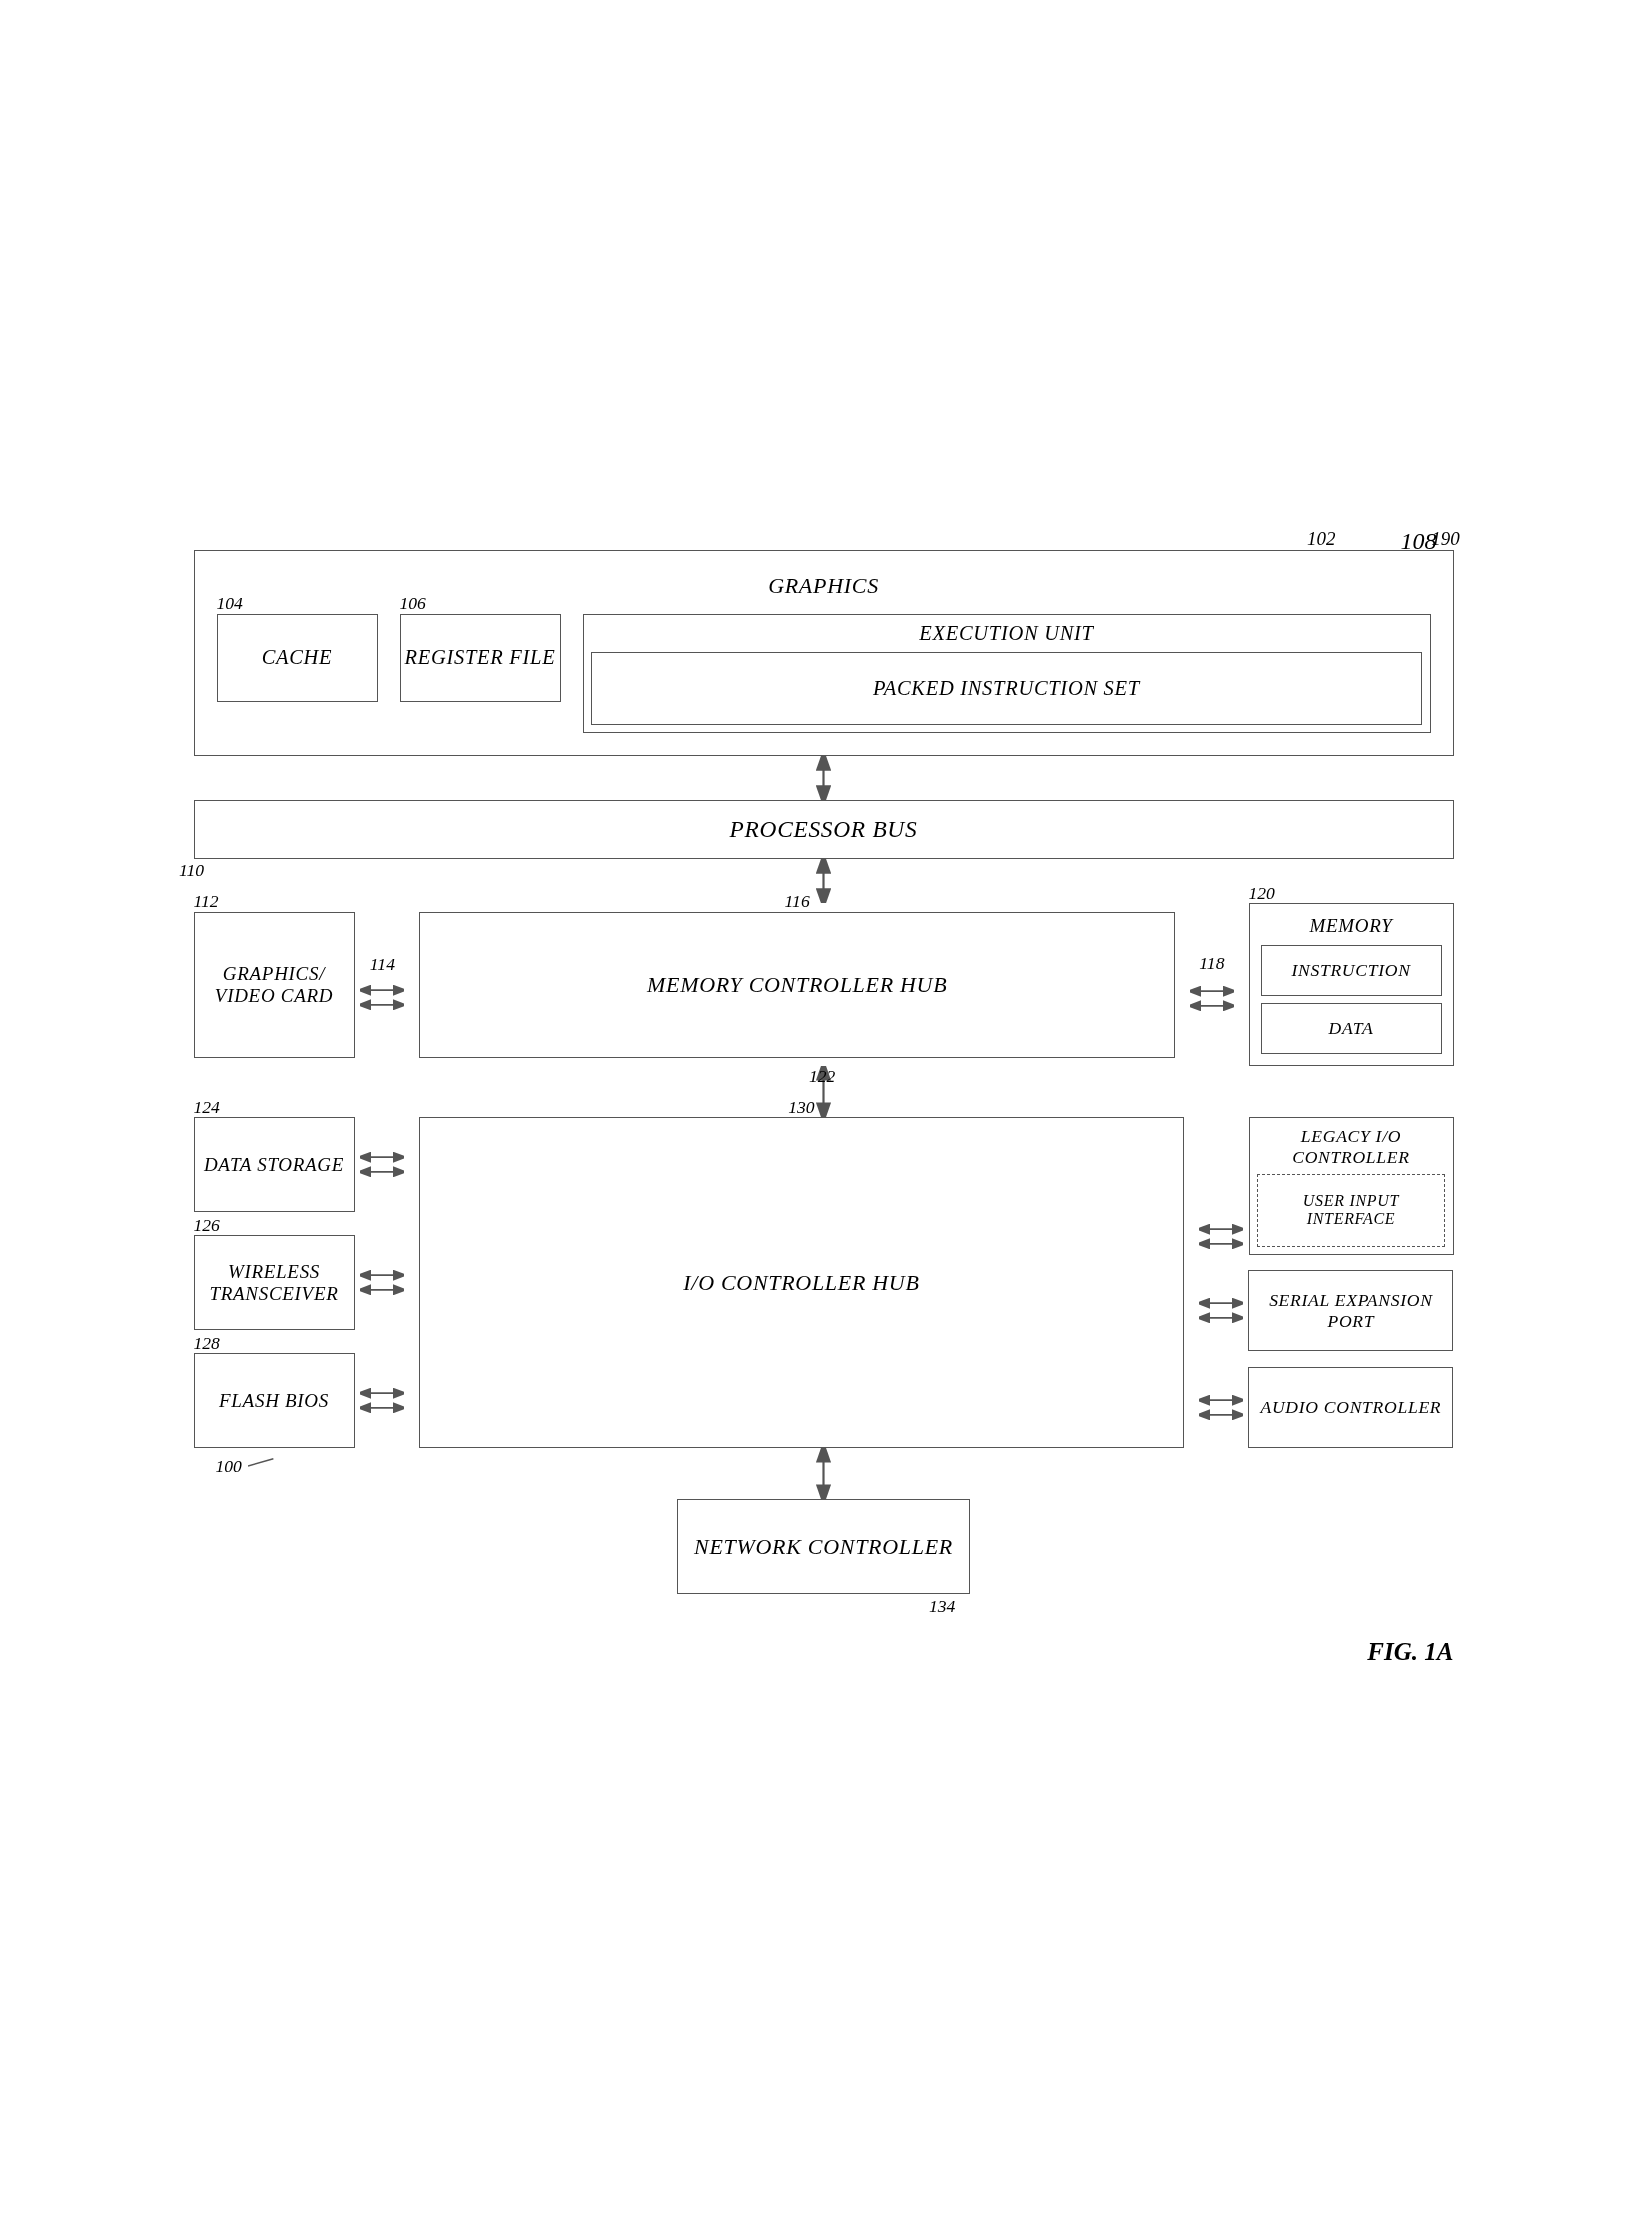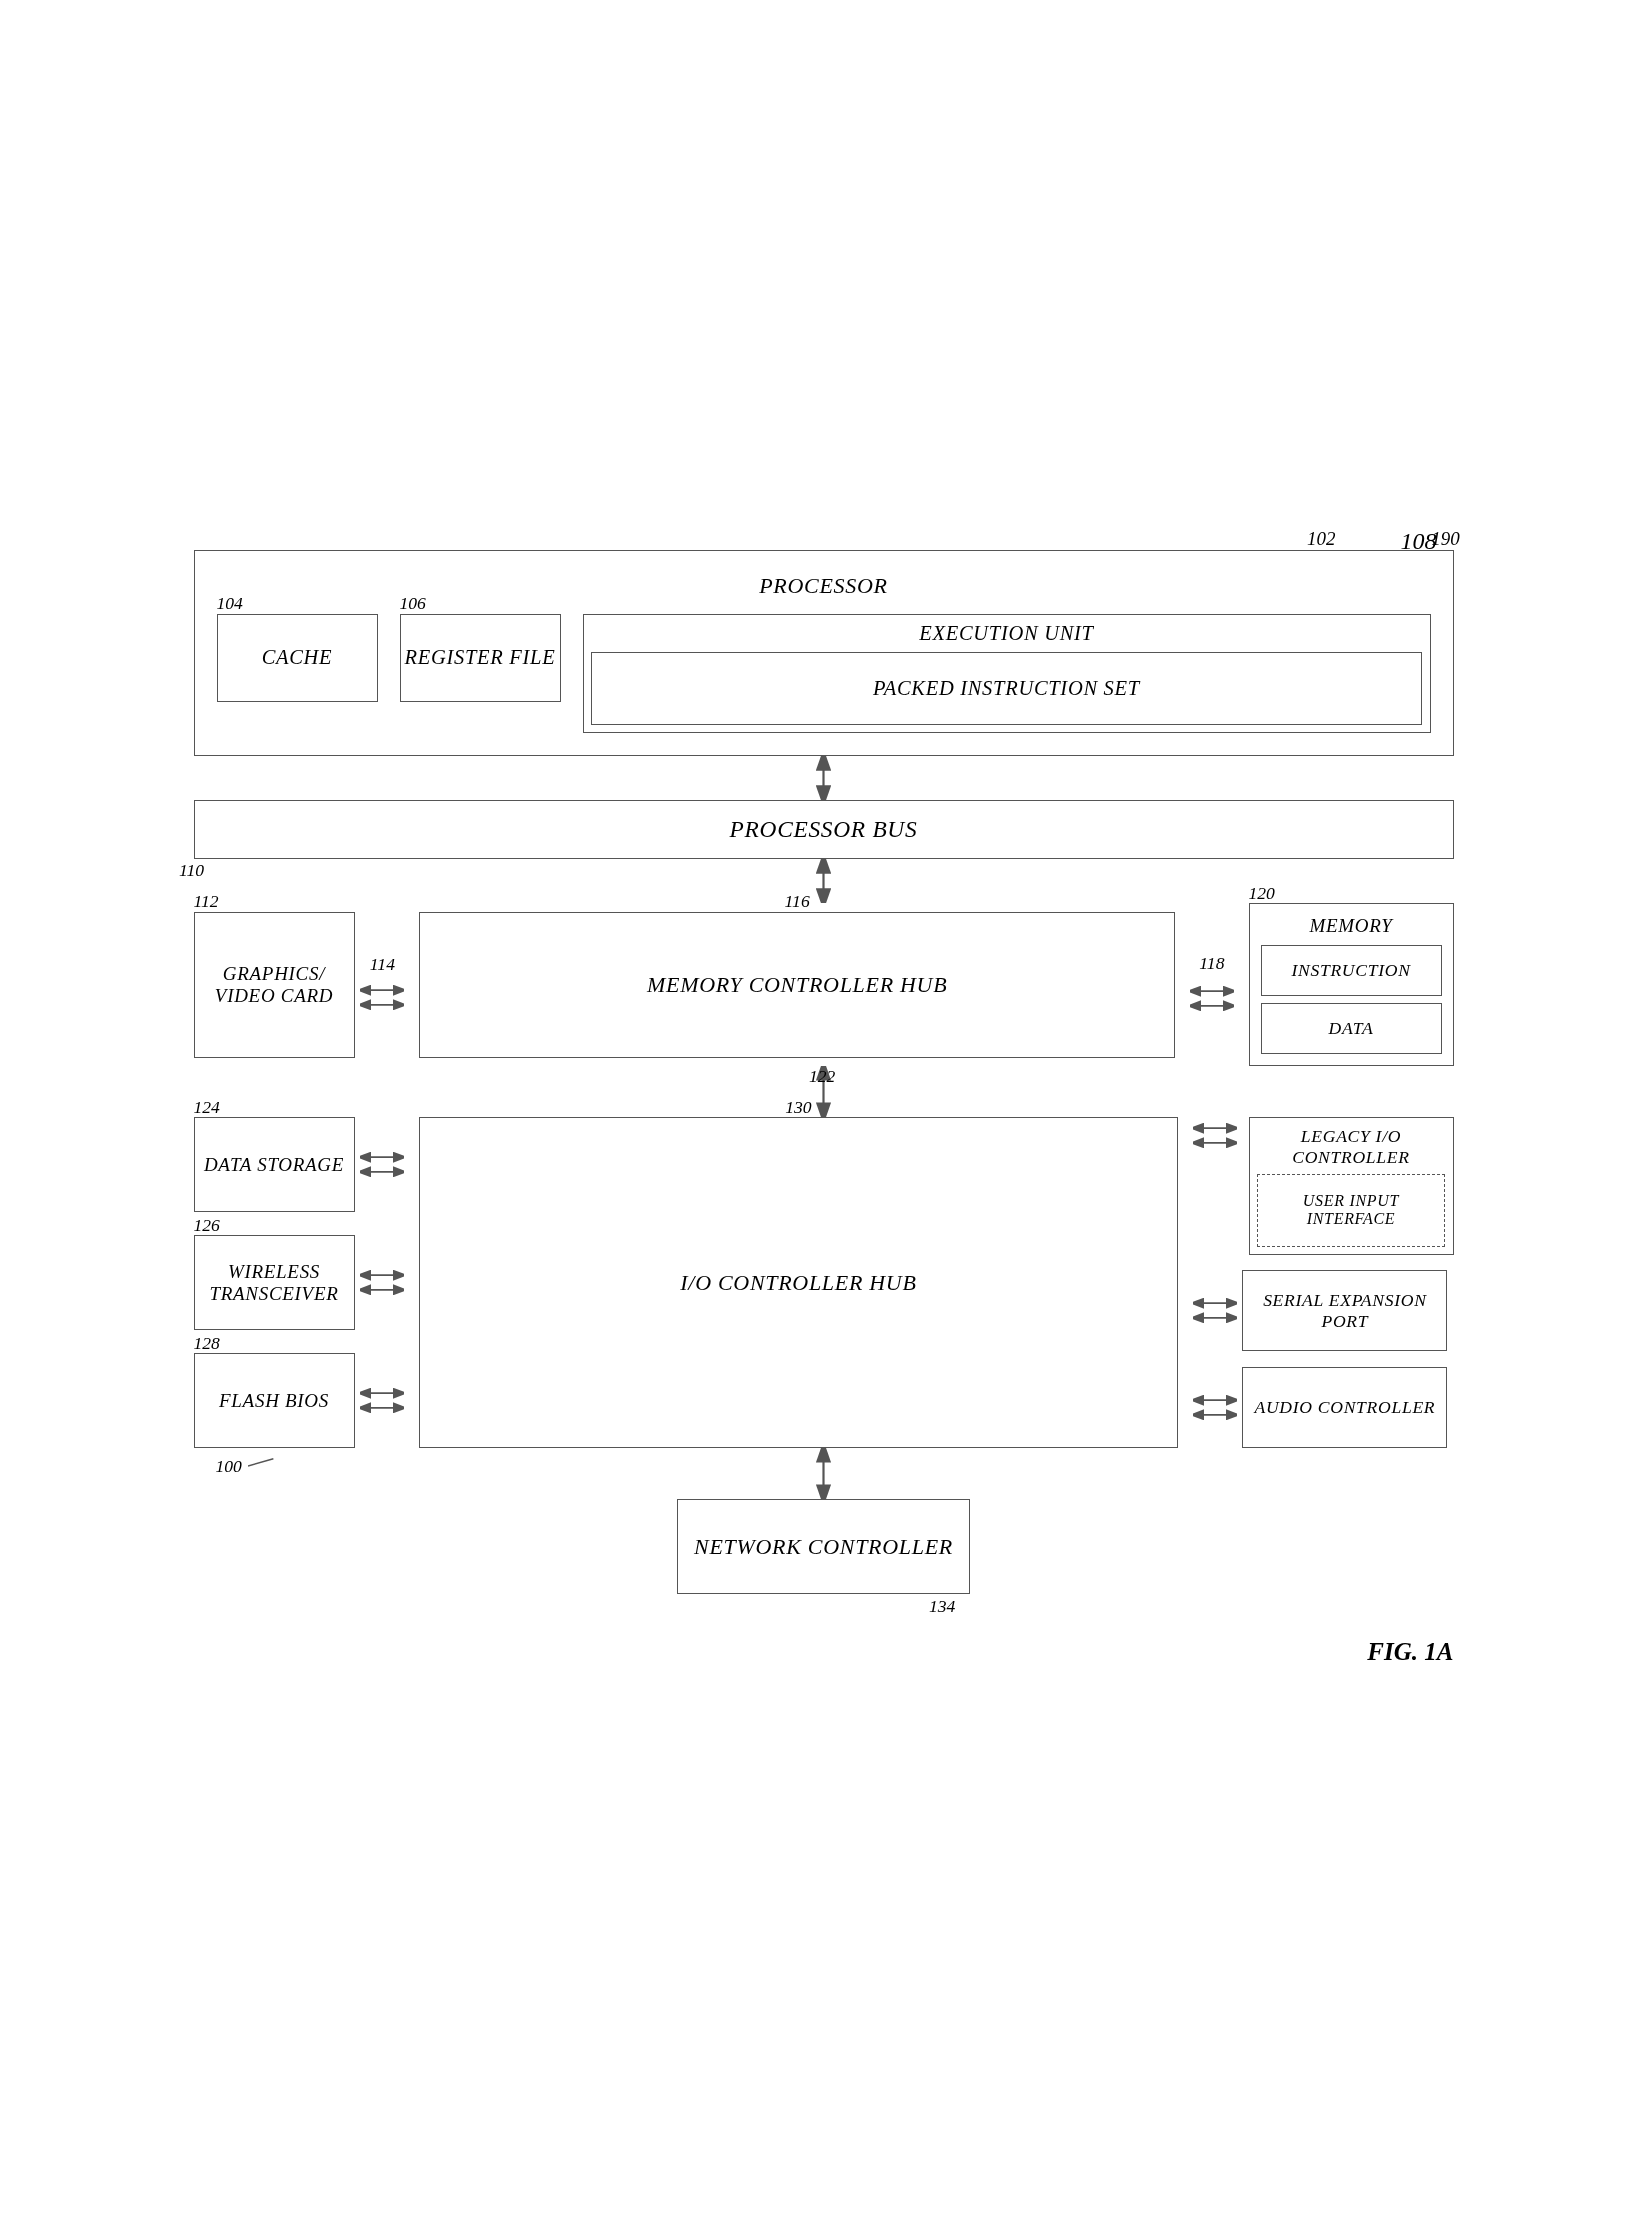--- a/index.html
+++ b/index.html
@@ -46,21 +46,21 @@
 <div class="diagram-container">
 
   <div style="position:relative; border:1.5px solid #555; padding:22px 22px 22px 22px; margin-bottom:0;">
 
     <span style="position:absolute; top:-23.4px; right:117px; font-style:italic; font-size:19px;">102</span>
 
     <span style="position:absolute; top:-23.4px; right:16px; font-style:italic; font-size:24px;margin-left:8px;">108</span>
 
     <span style="position:absolute; top:-23.4px; right:-7.3px; font-style:italic; font-size:19px;">190</span>
 
-    <div style="font-style:italic; font-size:22px; text-align:center; margin-bottom:14.6px; letter-spacing:0.7px;">PROCESSOR</div>
+    <div style="font-style:italic; font-size:22px; text-align:center; margin-bottom:14.6px; letter-spacing:0.7px;">GRAPHICS</div>
 
     <div style="display:flex; gap:22px; align-items:stretch;">
 
       <div style="position:relative;">
         <span style="position:absolute; top:-20.5px; left:0; font-style:italic; font-size:17.6px;">104</span>
         <div class="box" style="width:161px; height:88px;">
           <span>CACHE</span>
         </div>
       </div>
 
@@ -268,21 +268,21 @@
 
     <div style="position:relative; flex:1; display:flex;">
       <span style="position:absolute; top:-20.5px; left:50%; transform:translateX(-50%); font-style:italic; font-size:17.6px;">130</span>
       <div class="box" style="flex:1; font-size:22px; min-height:330px;">
         <span>I/O CONTROLLER HUB</span>
       </div>
     </div>
 
     <div style="display:flex; flex-direction:column; gap:14.6px; justify-content:space-around;">
 
-      <div style="display:flex; align-items:flex-start; gap:12px;">
+      <div style="display:flex; align-items:flex-end; gap:6px;">
         <svg width="44" height="37" viewBox="0 0 60 50">
           <defs>
             <marker id="ah17" markerWidth="8" markerHeight="6" refX="4" refY="3" orient="auto">
               <polygon points="0 0, 8 3, 0 6" fill="#555"></polygon>
             </marker>
             <marker id="ah18" markerWidth="8" markerHeight="6" refX="4" refY="3" orient="auto-start-reverse">
               <polygon points="0 0, 8 3, 0 6" fill="#555"></polygon>
             </marker>
           </defs>
           <line x1="5" y1="15" x2="55" y2="15" stroke="#555" stroke-width="2.5" marker-start="url(#ah18)" marker-end="url(#ah17)"></line>

